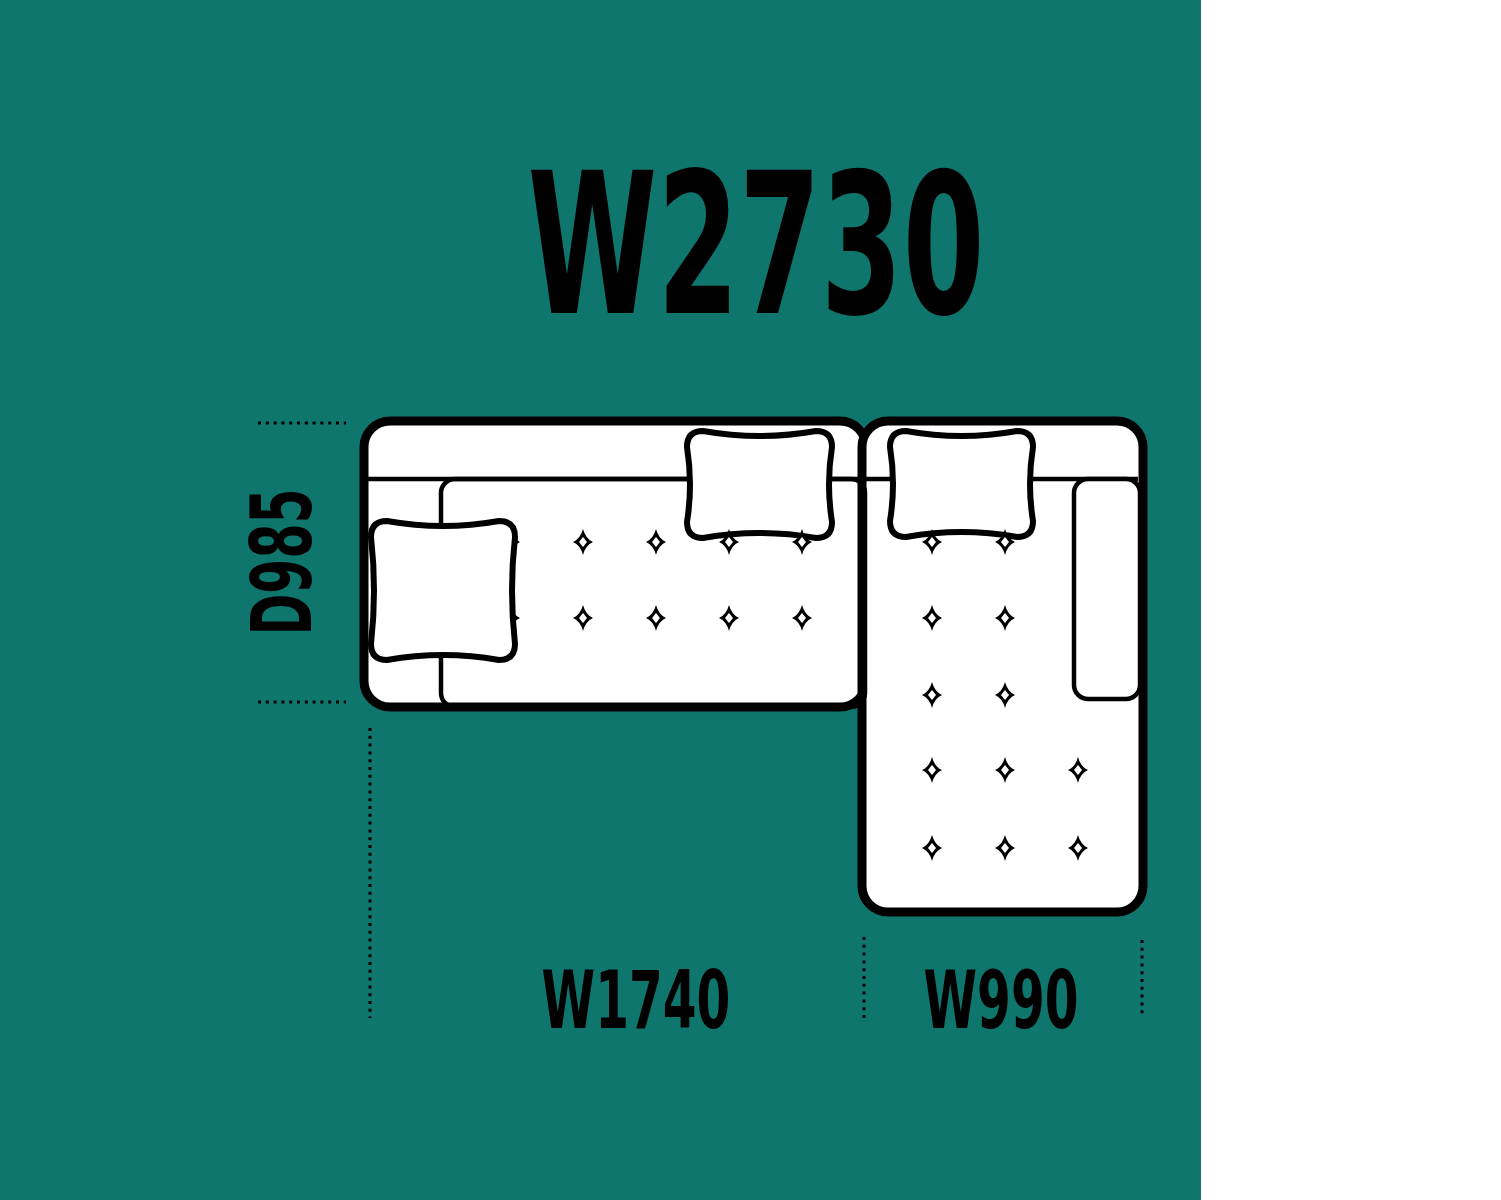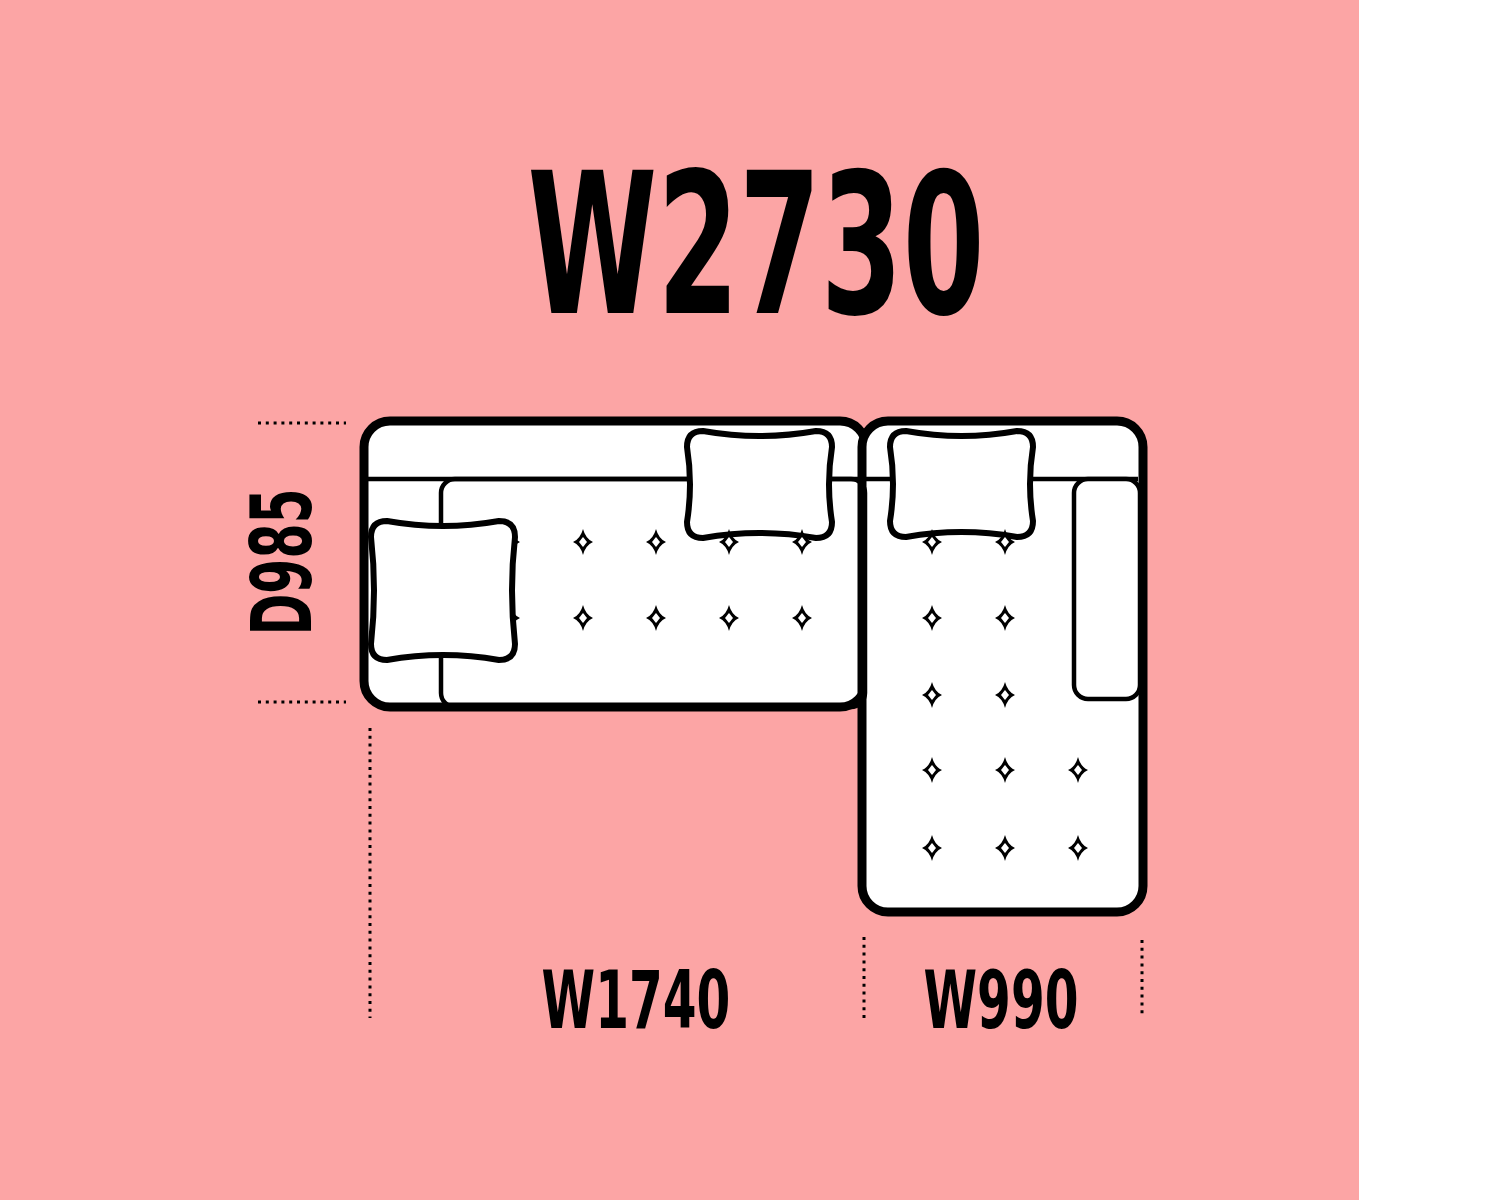--- a/index.html
+++ b/index.html
@@ -5,23 +5,23 @@
   html, body {
     margin: 0;
     padding: 0;
     background: #ffffff;
     width: 1501px;
     height: 1200px;
     overflow: hidden;
   }
   .stage {
     position: relative;
-    width: 1359px;
+    width: 1201px;
     height: 1200px;
-    background: #fca5a5;
+    background: #0f766e;
     text-align: center;
   }
   svg { display: block; }
   svg text {
     font-family: "DejaVu Sans", "Liberation Sans", sans-serif;
     font-weight: 700;
     fill: #000000;
   }
   .thick  { fill: #ffffff; stroke: #000000; stroke-width: 9; }
   .thin   { fill: none;    stroke: #000000; stroke-width: 4.5; }

